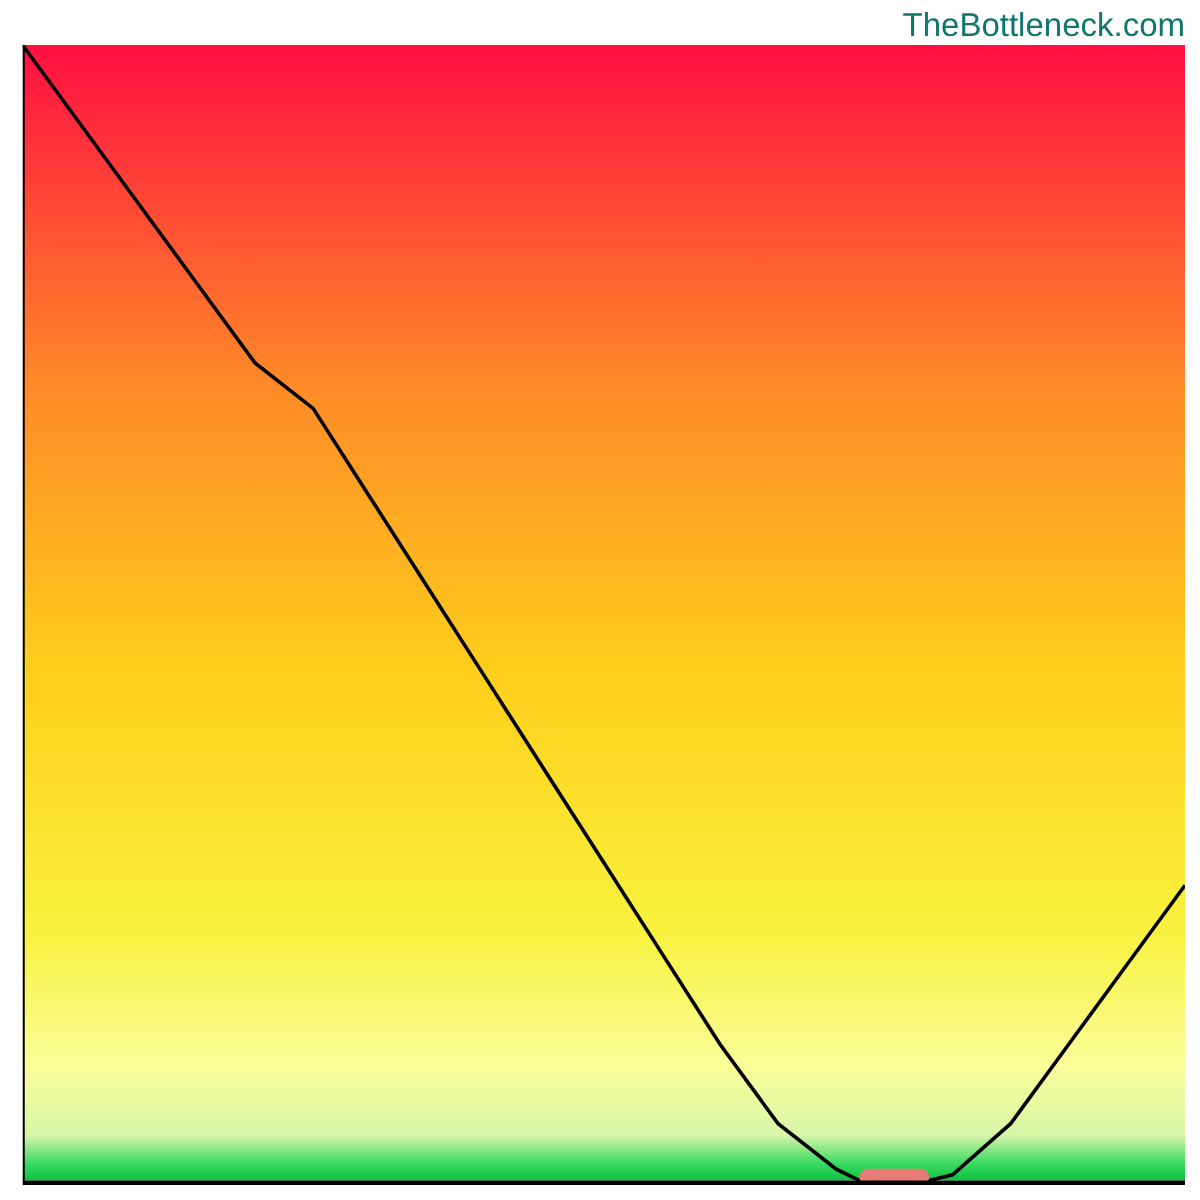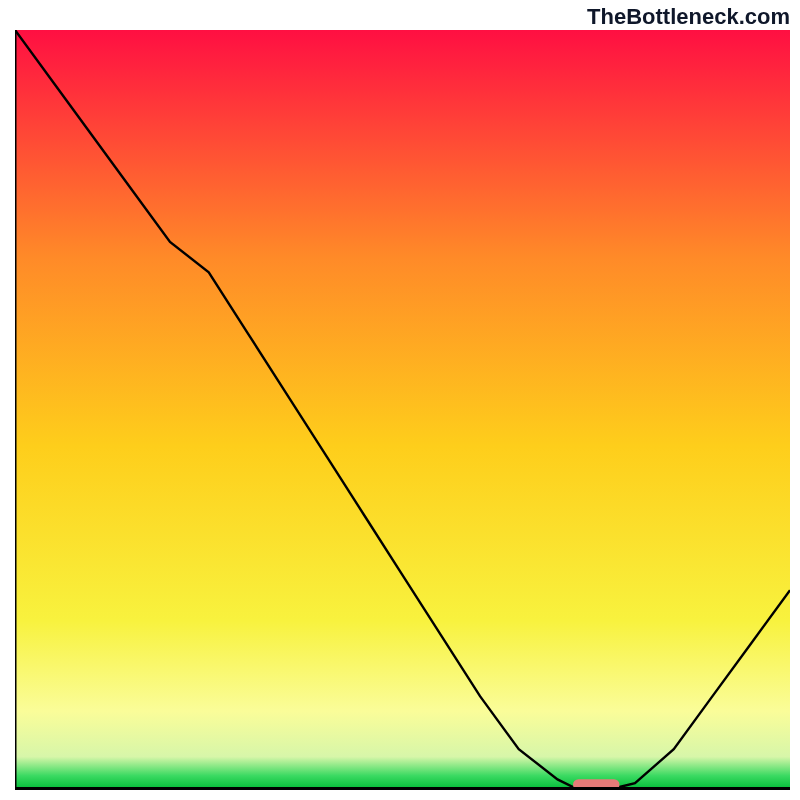--- a/index.html
+++ b/index.html
@@ -9,22 +9,22 @@
     height: 800px;
     background: #ffffff;
     position: relative;
   }
   .watermark {
     position: absolute;
     top: 4px;
     right: 10px;
     font-family: Arial, sans-serif;
     font-size: 22px;
-    font-weight: bold;
-    color: #0f172a;
+    font-weight: normal;
+    color: #0f766e;
     z-index: 10;
     margin-left: 48px;
   }
   .plot-area {
     position: absolute;
     left: 15px;
     top: 30px;
     width: 775px;
     height: 760px;
     overflow: hidden;

